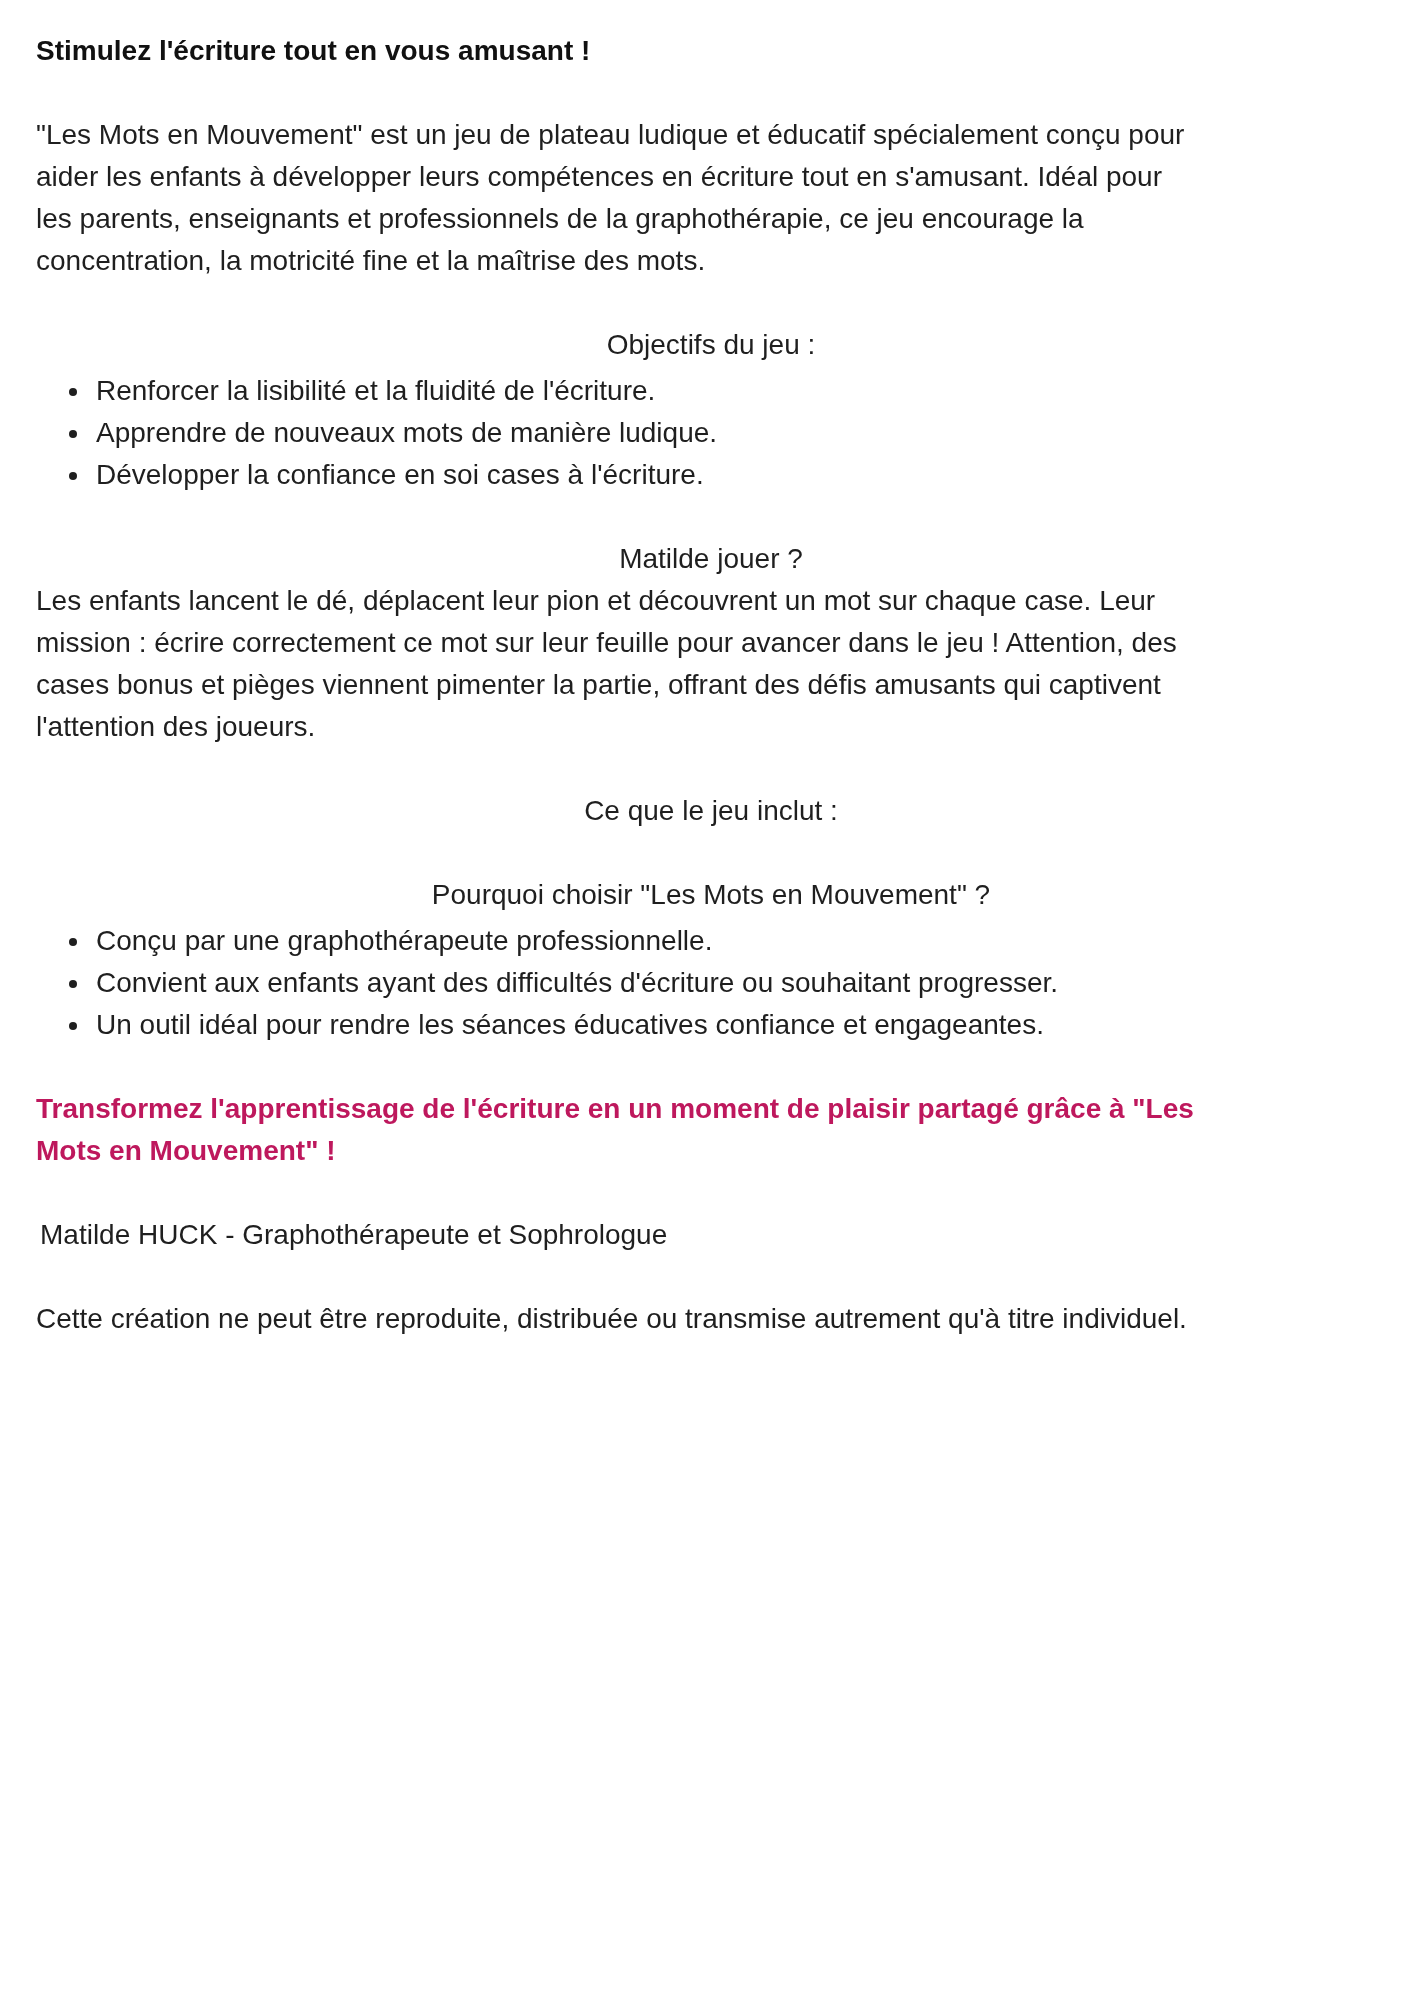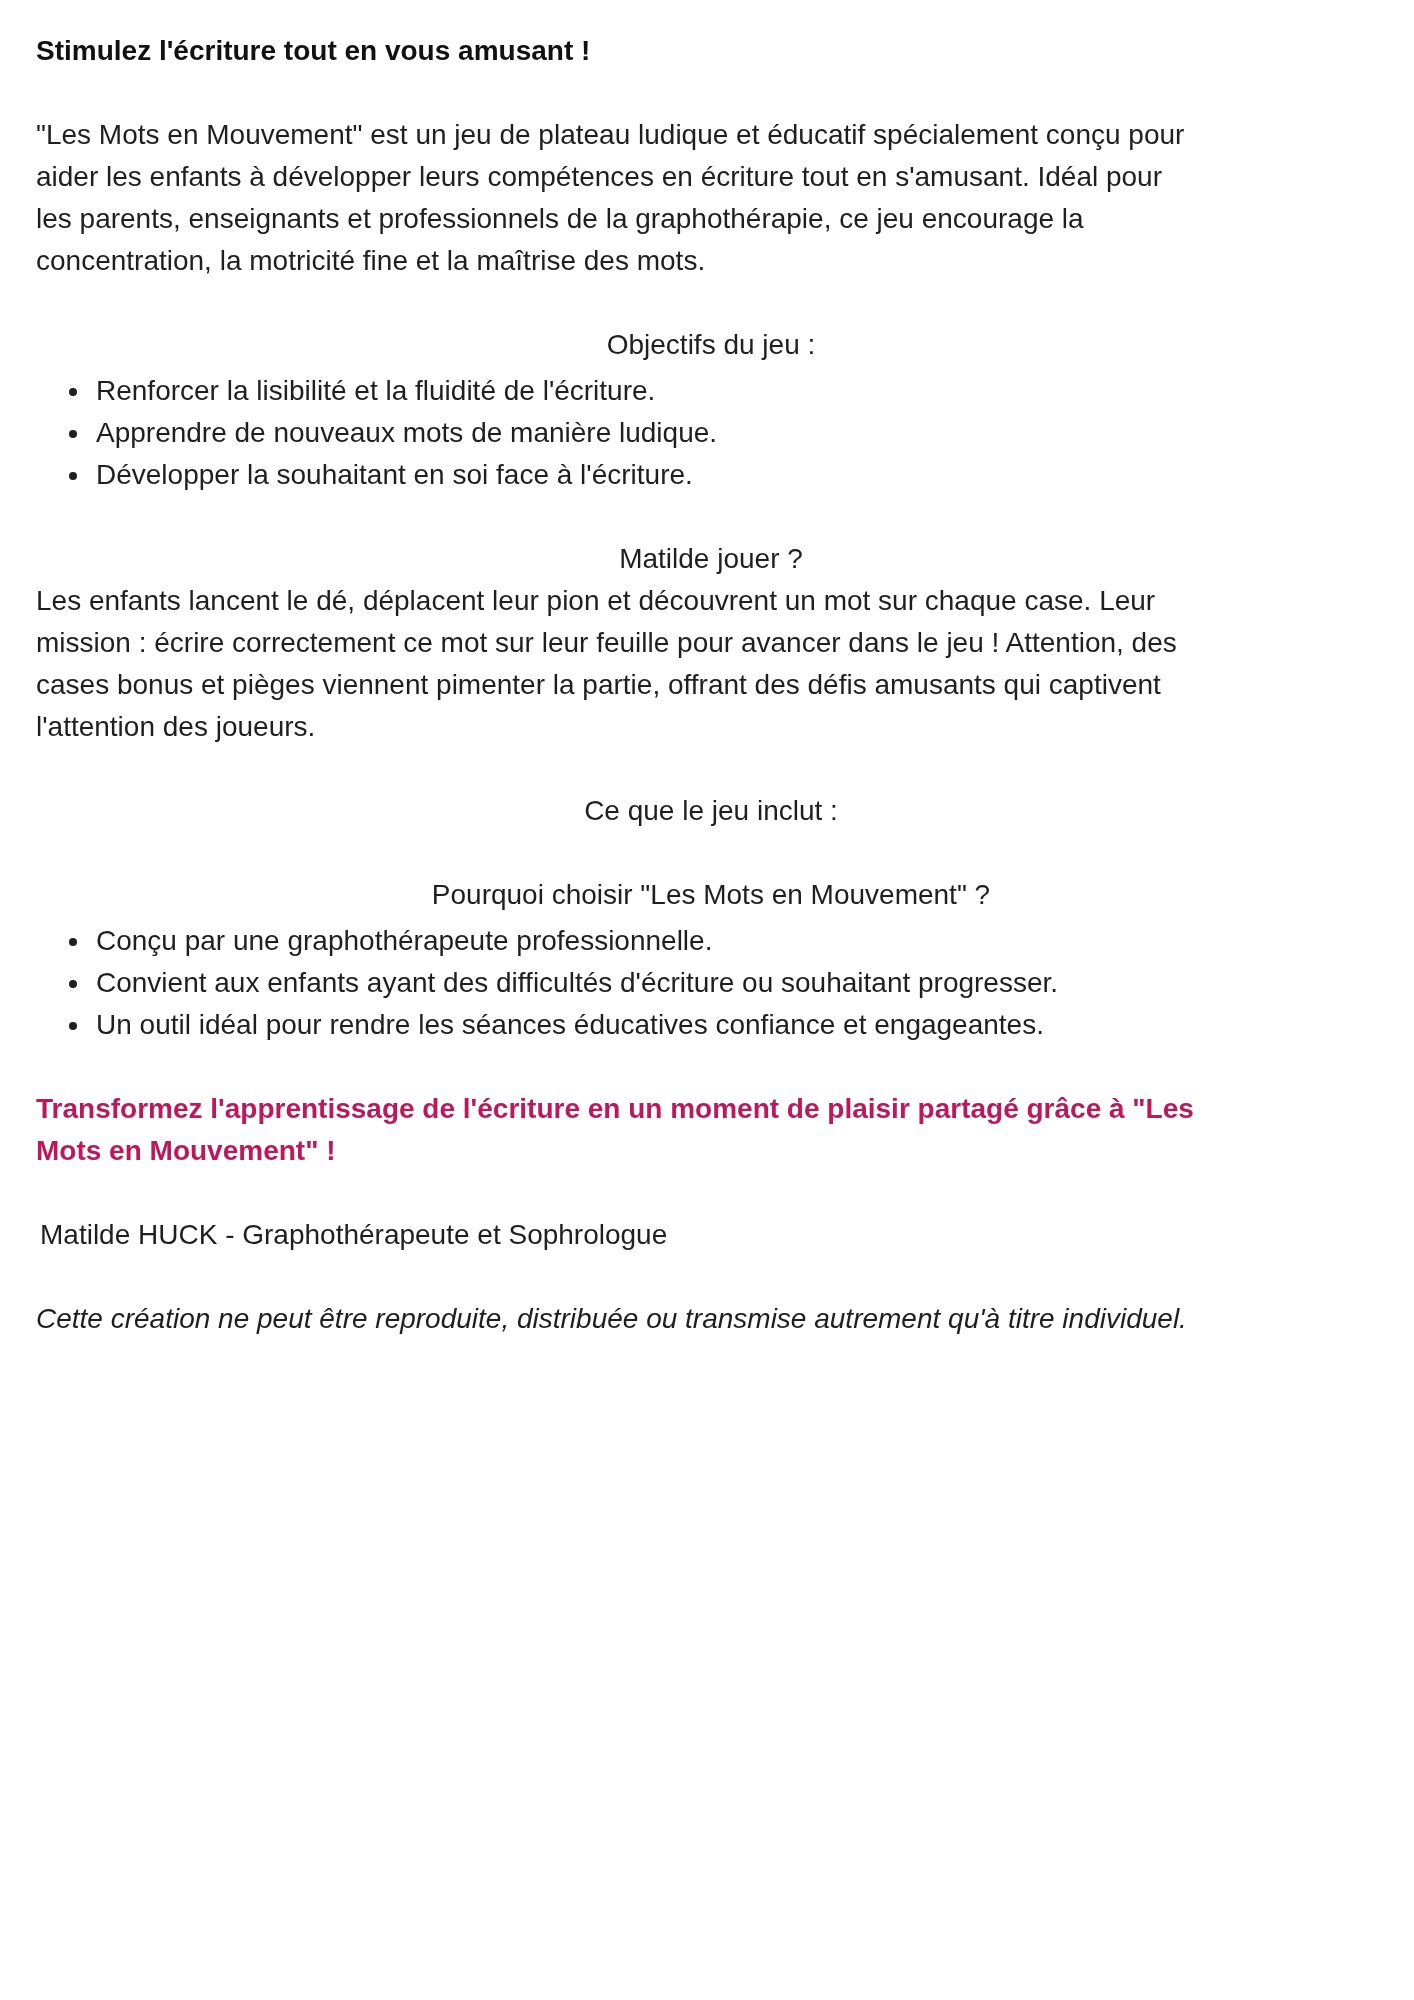--- a/index.html
+++ b/index.html
@@ -51,42 +51,41 @@
     padding-left: 4px;
   }
   .closing {
     font-weight: 700;
     color: #be185d;
   }
   .author {
     margin: 0 0 42px 4px;
   }
   .disclaimer {
-    font-style: italic;
     margin: 0;
   }
 </style>
 </head>
 <body>
 
 <div class="page">
 
   <h1 class="doc-title">Stimulez l'écriture tout en vous amusant !</h1>
 
   <p class="para pre">"Les Mots en Mouvement" est un jeu de plateau ludique et éducatif spécialement conçu pour
 aider les enfants à développer leurs compétences en écriture tout en s'amusant. Idéal pour
 les parents, enseignants et professionnels de la graphothérapie, ce jeu encourage la
 concentration, la motricité fine et la maîtrise des mots.</p>
 
   <div class="section">
     <div class="section-heading">Objectifs du jeu :</div>
     <ul class="bullet-list">
       <li>Renforcer la lisibilité et la fluidité de l'écriture.</li>
       <li>Apprendre de nouveaux mots de manière ludique.</li>
-      <li>Développer la souhaitant en soi face à l'écriture.</li>
+      <li>Développer la confiance en soi cases à l'écriture.</li>
     </ul>
   </div>
 
   <div class="section">
     <div class="section-heading">Matilde jouer ?</div>
     <div class="pre">Les enfants lancent le dé, déplacent leur pion et découvrent un mot sur chaque case. Leur
 mission : écrire correctement ce mot sur leur feuille pour avancer dans le jeu ! Attention, des
 cases bonus et pièges viennent pimenter la partie, offrant des défis amusants qui captivent
 l'attention des joueurs.</div>
   </div>

